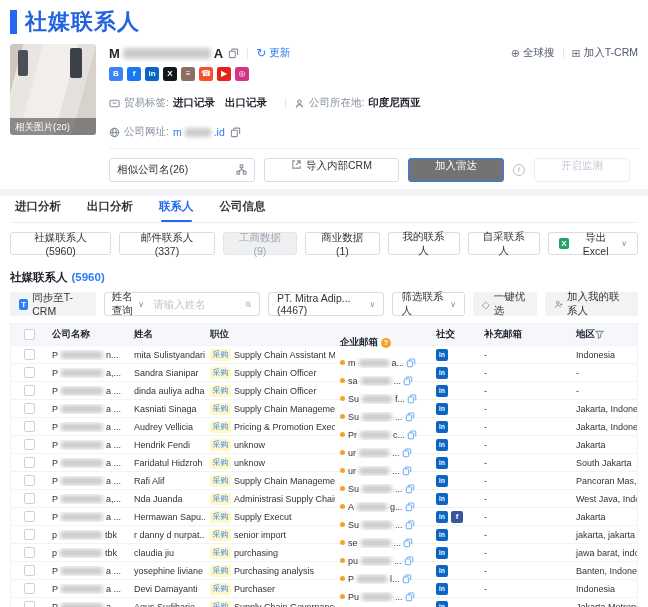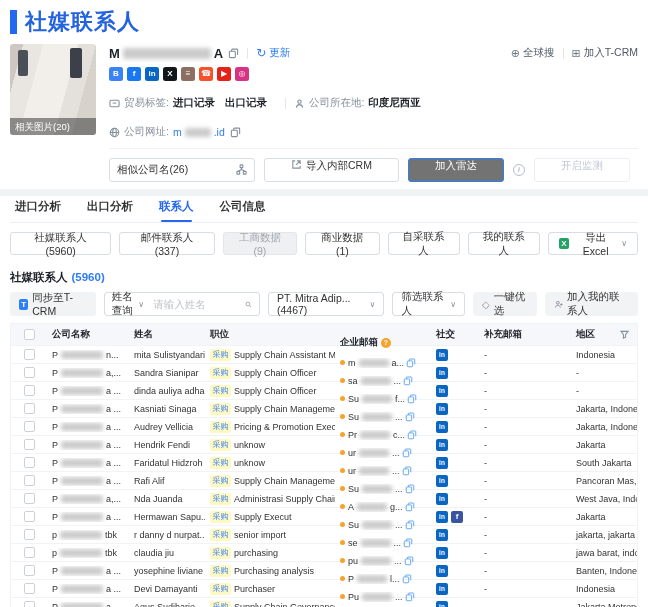--- a/index.html
+++ b/index.html
@@ -100,21 +100,21 @@
   .tr { display:flex; height:18px; align-items:center; border-top:1px solid #f2f3f5; font-size:9px; color:#333; background:#fff; }
   .td,.th { padding-left:5px; white-space:nowrap; overflow:hidden; display:flex; align-items:center; }
   .c-cb{ width:36px; justify-content:center; padding-left:0; flex:none;}
   .c-co{ width:82px; flex:none;}
   .c-na{ width:76px; flex:none;}
   .c-po{ width:130px; flex:none;}
   .c-em{ width:96px; flex:none;margin-top:16px;}
   .c-so{ width:48px; flex:none; gap:3px;}
   .c-ex{ width:92px; flex:none;}
   .c-re{ flex:1; padding-right:4px;}
-  .th.c-re { justify-content:space-between; }
+  .th.c-re { }
   .cb { width:11px; height:11px; border:1px solid #ccd1d9; border-radius:2px; background:#fff; cursor:pointer; }
   .tag { background:#fef9c3; color:#4286f5; font-size:8px; padding:0.5px 2.5px; border-radius:2px; margin-right:3px; flex:none; }
   .dot { width:5px; height:5px; border-radius:50%; background:#f7a32b; margin-right:3px; flex:none; }
   svg.cp { width:10px; height:10px; fill:none; stroke:#5aa2f2; stroke-width:1.1; margin-left:2px; flex:none; cursor:pointer; }
   .badge { width:12px; height:12px; border-radius:2px; color:#fff; font-weight:bold; font-size:6.5px;
     display:inline-flex; align-items:center; justify-content:center; cursor:pointer; flex:none; }
   .badge.li { background:#0a66c2; } .badge.fb { background:#3a559f; font-size:8px; }
   .q-badge { width:10px; height:10px; border-radius:50%; background:#f7a32b; color:#fff; font-size:7px;
     font-weight:bold; display:inline-flex; align-items:center; justify-content:center; margin-left:3px; }
   svg.funnel { width:9px; height:9px; fill:none; stroke:#86909c; stroke-width:1.2; margin-right:4px; cursor:pointer; }
@@ -245,22 +245,22 @@
       <div class="tab">出口分析</div>
       <div class="tab active">联系人</div>
       <div class="tab">公司信息</div>
     </div>
 
   <div class="subnav">
     <button class="chip">社媒联系人(5960)</button>
       <button class="chip">邮件联系人(337)</button>
       <button class="chip disabled">工商数据(9)</button>
       <button class="chip">商业数据(1)</button>
+      <button class="chip">我的联系人</button>
       <button class="chip">自采联系人</button>
-      <button class="chip">我的联系人</button>
     <button class="chip export-btn">
       <span class="excel-ic">X</span>&nbsp;<span>导出 Excel</span><span class="caret">∨</span>
     </button>
   </div>
 
   <div class="list-head">
     <span>社媒联系人</span><span class="count">(5960)</span>
   </div>
 
   <div class="toolbar">

